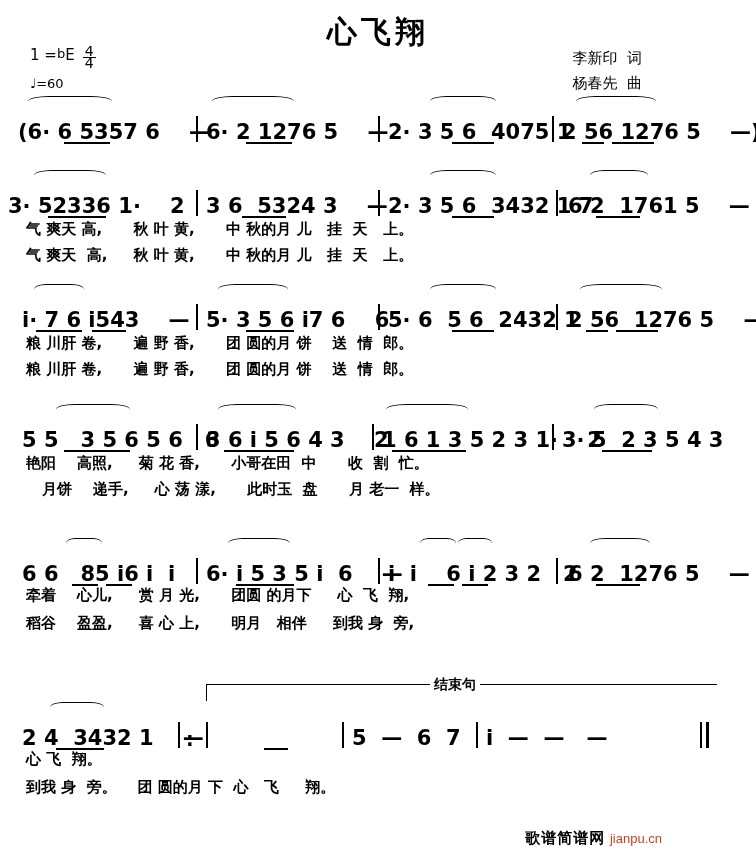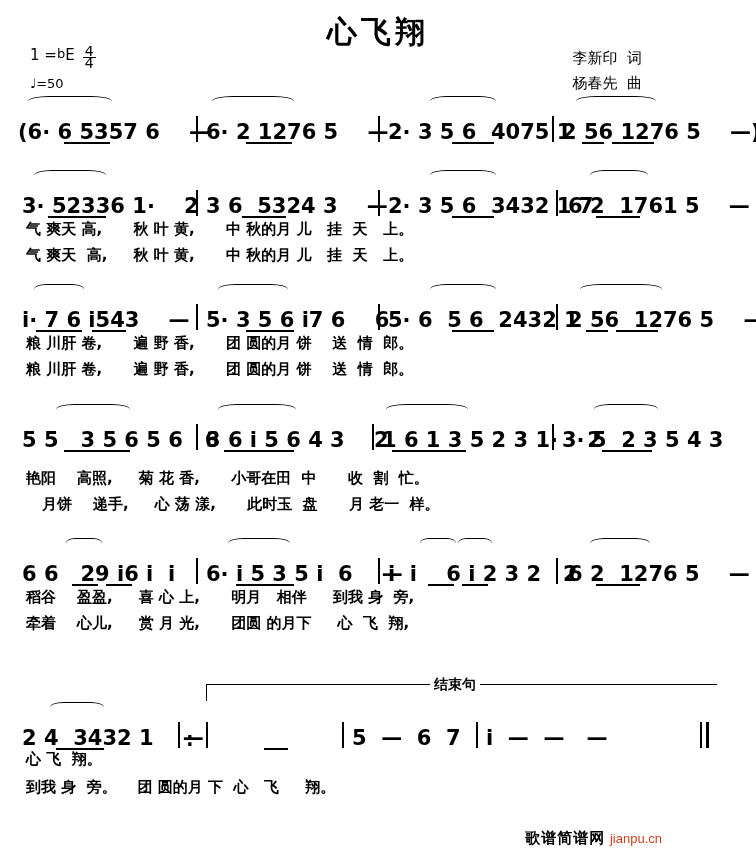--- a/index.html
+++ b/index.html
@@ -182,21 +182,21 @@
   <div class="keyblock">
     <div class="key-line">
       <span>1 =</span>
       <span class="flat">b</span>
       <span>E</span>
       <span class="meter">
         <span class="num">4</span>
         <span class="den">4</span>
       </span>
     </div>
-    <div class="tempo">♩=50</div>
+    <div class="tempo">♩=60</div>
   </div>
 
   <div class="system" style="top:104px;">
     <div class="notes">
       <span class="seg" style="left:18px;">(6· 6 5357 6    —</span>
       <span class="seg" style="left:206px;">6· 2 1276 5    —</span>
       <span class="seg" style="left:388px;">2· 3 5 6  4075 1</span>
       <span class="seg" style="left:562px;">2 56 1276 5    —)</span>
       <span class="bar" style="left:196px;"></span>
       <span class="bar" style="left:378px;"></span>
@@ -210,21 +210,21 @@
       
       <span class="slur" style="left:28px; top:-8px; width:84px;"></span>
       <span class="slur" style="left:212px; top:-8px; width:82px;"></span>
       <span class="slur" style="left:430px; top:-8px; width:66px;"></span>
       <span class="slur" style="left:576px; top:-8px; width:80px;"></span>
     </div>
   </div>
 
   <div class="system" style="top:178px;">
     <div class="notes">
-      <span class="seg" style="left:22px;">3· 52336 1·    2</span>
+      <span class="seg" style="left:8px;">3· 52336 1·    2</span>
       <span class="seg" style="left:206px;">3 6  5324 3    —</span>
       <span class="seg" style="left:388px;">2· 3 5 6  3432 1 7</span>
       <span class="seg" style="left:568px;">6 2  1761 5    —</span>
       <span class="bar" style="left:196px;"></span>
       <span class="bar" style="left:378px;"></span>
       <span class="bar" style="left:556px;"></span>
       <span class="beam" style="left:48px; bottom:0px; width:58px;"></span>
       <span class="beam" style="left:242px; bottom:0px; width:44px;"></span>
       <span class="beam" style="left:452px; bottom:0px; width:42px;"></span>
       <span class="beam" style="left:596px; bottom:0px; width:44px;"></span>
@@ -279,54 +279,54 @@
       <span class="bar" style="left:552px;"></span>
       <span class="beam" style="left:64px; bottom:0px; width:66px;"></span>
       <span class="beam" style="left:224px; bottom:0px; width:70px;"></span>
       <span class="beam" style="left:392px; bottom:0px; width:74px;"></span>
       <span class="beam" style="left:602px; bottom:0px; width:50px;"></span>
       <span class="slur" style="left:56px; top:-8px; width:74px;"></span>
       <span class="slur" style="left:218px; top:-8px; width:78px;"></span>
       <span class="slur" style="left:386px; top:-8px; width:82px;"></span>
       <span class="slur" style="left:594px; top:-8px; width:64px;"></span>
     </div>
-    <div class="lyric" style="margin-top:17px;">
+    <div class="lyric" style="margin-top:2px;">
       <span class="seg" style="left:26px;">艳阳    高照,     菊 花 香,      小哥在田  中      收  割  忙。</span>
     </div>
     <div class="lyric">
       <span class="seg" style="left:26px;margin-left:16px;">月饼    递手,     心 荡 漾,      此时玉  盘      月 老一  样。</span>
     </div>
   </div>
 
   <div class="system" style="top:546px;">
     <div class="notes">
-      <span class="seg" style="left:22px;">6 6   29 i6 i  i</span>
+      <span class="seg" style="left:22px;">6 6   85 i6 i  i</span>
       <span class="seg" style="left:206px;">6· i 5 3 5 i  6    —</span>
       <span class="seg" style="left:388px;">i  i    6 i 2 3 2   2</span>
       <span class="seg" style="left:568px;">6 2  1276 5    —</span>
       <span class="bar" style="left:196px;"></span>
       <span class="bar" style="left:378px;"></span>
       <span class="bar" style="left:556px;"></span>
       <span class="beam" style="left:72px; bottom:0px; width:26px;"></span>
       <span class="beam" style="left:106px; bottom:0px; width:26px;"></span>
       <span class="beam" style="left:236px; bottom:0px; width:58px;"></span>
       <span class="beam" style="left:428px; bottom:0px; width:26px;"></span>
       <span class="beam" style="left:462px; bottom:0px; width:26px;"></span>
       <span class="beam" style="left:596px; bottom:0px; width:44px;"></span>
       <span class="slur" style="left:66px; top:-8px; width:36px;"></span>
       <span class="slur" style="left:228px; top:-8px; width:62px;"></span>
       <span class="slur" style="left:420px; top:-8px; width:36px;"></span>
       <span class="slur" style="left:458px; top:-8px; width:34px;"></span>
       <span class="slur" style="left:590px; top:-8px; width:60px;"></span>
     </div>
+    <div class="lyric">
+      <span class="seg" style="left:26px;">牵着    心儿,     赏 月 光,      团圆 的月下     心  飞  翔,</span>
+    </div>
     <div class="lyric" style="margin-top:2px;">
       <span class="seg" style="left:26px;">稻谷    盈盈,     喜 心 上,      明月   相伴     到我 身  旁,</span>
-    </div>
-    <div class="lyric">
-      <span class="seg" style="left:26px;">牵着    心儿,     赏 月 光,      团圆 的月下     心  飞  翔,</span>
     </div>
   </div>
 
   <div class="system" style="top:676px;">
 
     <div class="ending-box" style="left:206px; top:8px; width:510px;"></div>
     <div class="ending-label" style="left:430px; top:0px;">结束句</div>
 
     <div class="notes" style="margin-top:34px;">
       <span class="seg" style="left:22px;">2 4  3432 1    —</span>

